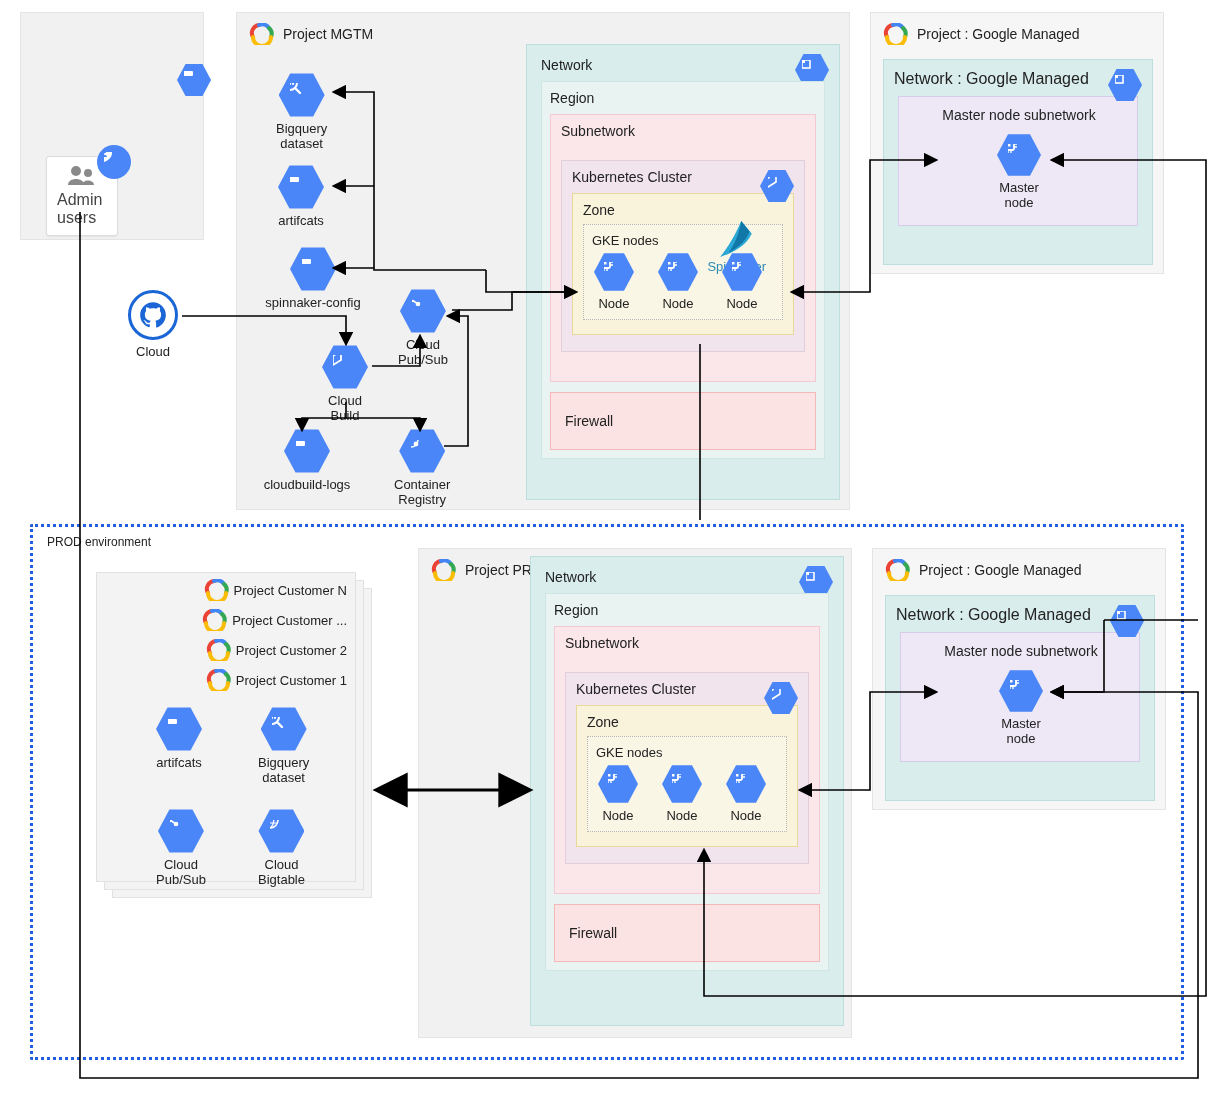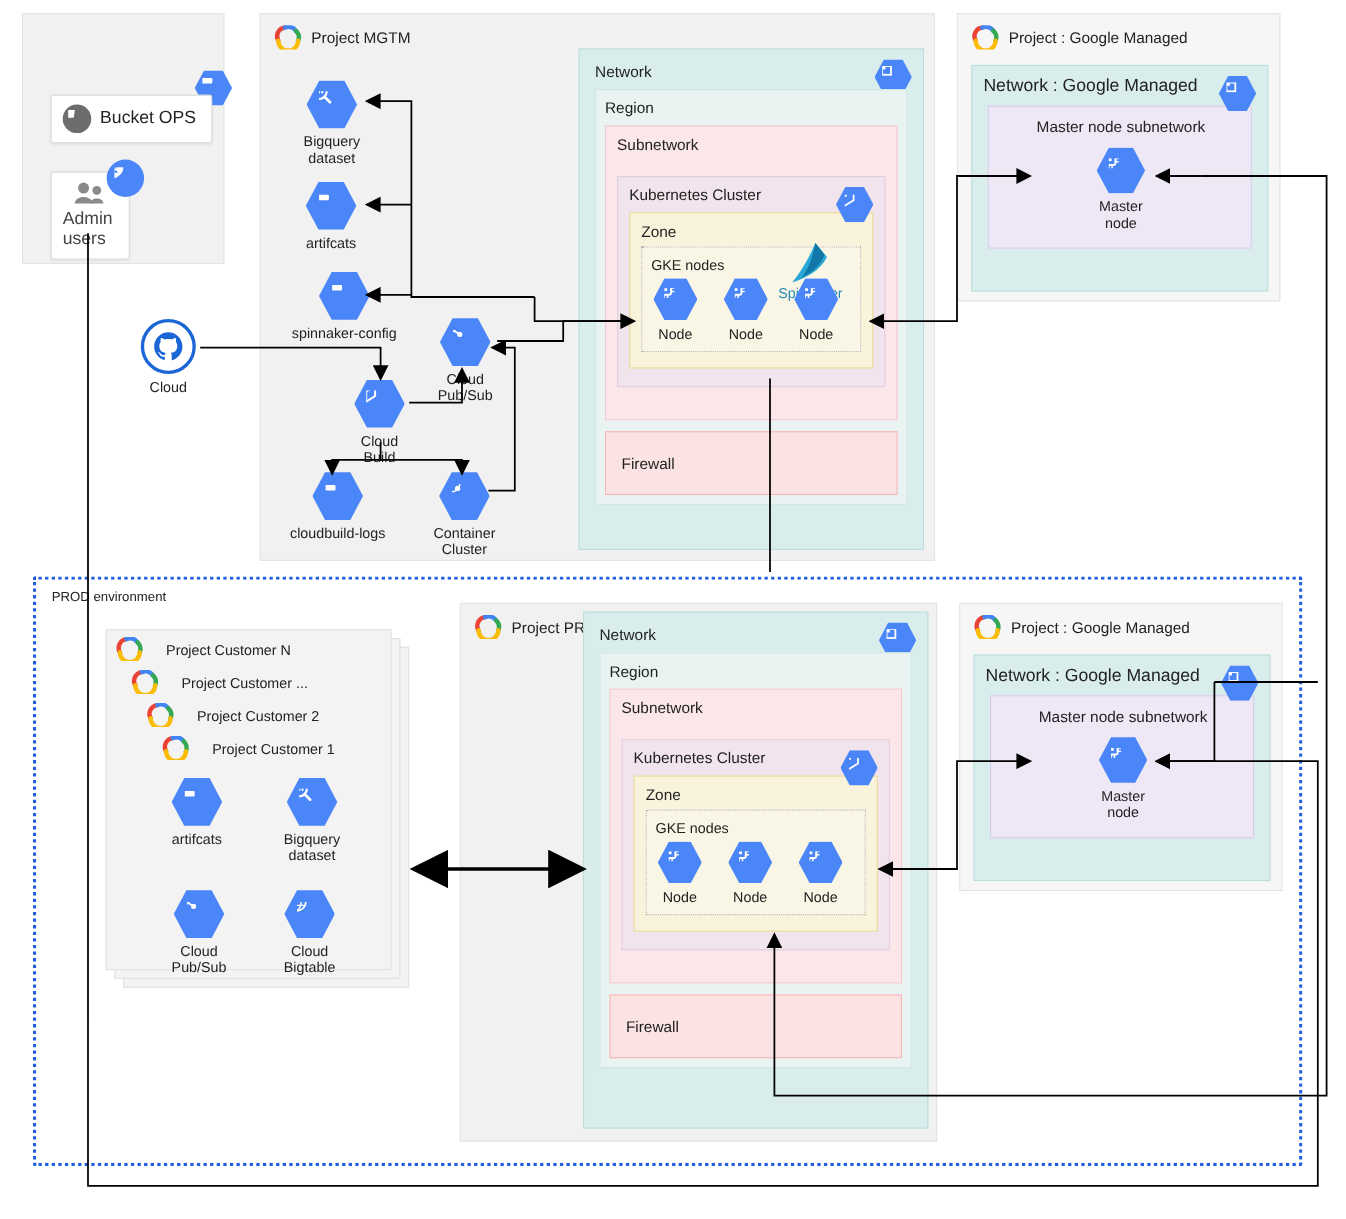--- a/index.html
+++ b/index.html
@@ -87,21 +87,21 @@
   .gh .ring{width:50px;height:50px;border-radius:50%;border:3px solid #1a66d6;display:flex;align-items:center;justify-content:center;}
   .gh .cap{font-size:13px;}
 
   
   .prod{position:absolute;border:3px dotted #1f5fe0;border-radius:2px;}
   .prod .ptitle{position:absolute;left:14px;top:8px;font-size:12px;}
 
   
   .stack{position:absolute;}
   .stack .card{position:absolute;background:#f3f3f3;border:1px solid #e2e2e2;width:260px;height:310px;}
-  .stack .row{display:flex;align-items:center;gap:20px;height:30px;padding:4px 8px 0 8px;}
+  .stack .row{display:flex;align-items:center;gap:4px;height:30px;padding:4px 8px 0 8px;justify-content:flex-end;}
   .stack .row.sh{padding-left:22px;}
   .stack .row .t{font-size:13px;}
 
   .spin{position:absolute;right:16px;top:-4px;display:flex;flex-direction:column;align-items:center;}
   .spin .cap{font-size:13px;color:#2b8bb5;}
 
   
   .sthdr{font-size:14px;}
 </style>
 </head>
@@ -199,28 +199,20 @@
 
 <div class="stage">
 
   <div class="box panel" style="left:20px;top:12px;width:184px;height:228px;">
 
     <div class="badge" style="top:50px;right:-8px;">
       <span class="hex"><svg width="20" height="20">
             <use href="#i-disk"></use>
           </svg></span>
     </div>
-  </div>
-  <div class="bucket" style="left:46px;top:86px;">
-    <span class="ic">
-        <svg width="16" height="16">
-          <use href="#i-bucket"></use>
-        </svg>
-      </span>
-    <span>Bucket OPS</span>
   </div>
   <div class="users" style="left:46px;top:156px;width:72px;">
     <svg width="40" height="26">
         <g transform="translate(20,12)">
           <use href="#i-users"></use>
         </g>
       </svg>
     <span class="cap">Admin users</span>
     <span class="circ" style="position:absolute;right:-14px;top:-12px;">
         <svg width="20" height="20">
@@ -298,21 +290,21 @@
       </span>
     <span class="cap">cloudbuild-logs</span>
   </div>
   <div class="hexitem" style="left:394px;top:428px;">
     <span class="hex">
         <svg width="22" height="22">
           <use href="#i-registry"></use>
         </svg>
       </span>
     <span class="cap txt">Container
-Cluster</span>
+Registry</span>
   </div>
 
   <div class="box net" style="left:526px;top:44px;width:314px;height:456px;">
     <div class="hdr">Network</div>
     <div class="badge"><span class="hex"><svg width="20" height="20">
             <use href="#i-net"></use>
           </svg></span></div>
     <div class="region">
       <div class="sthdr">Region</div>
       <div class="subnet">

